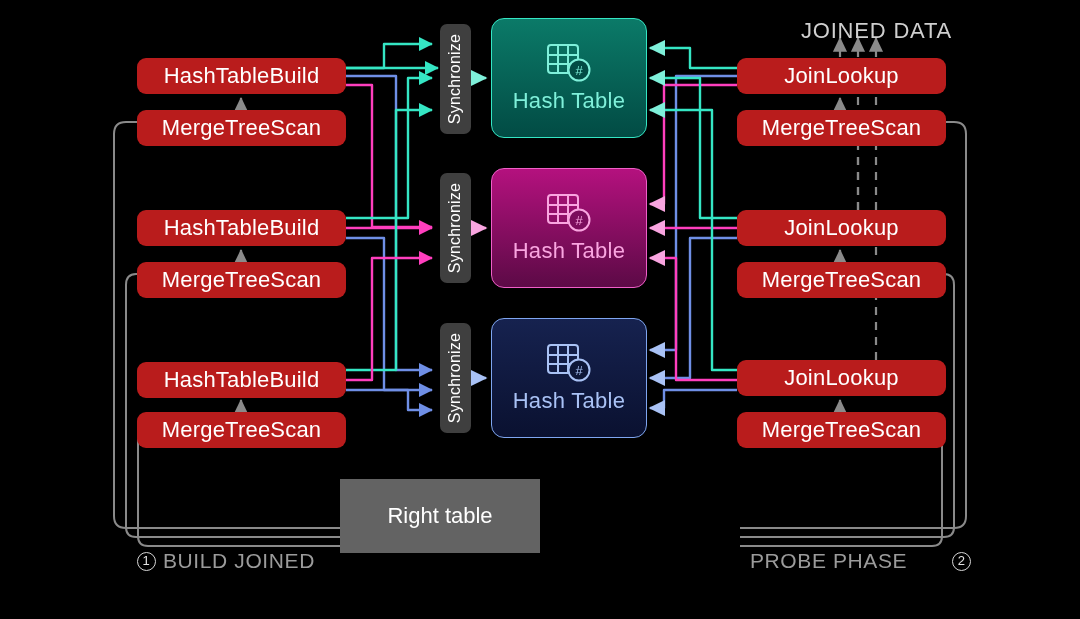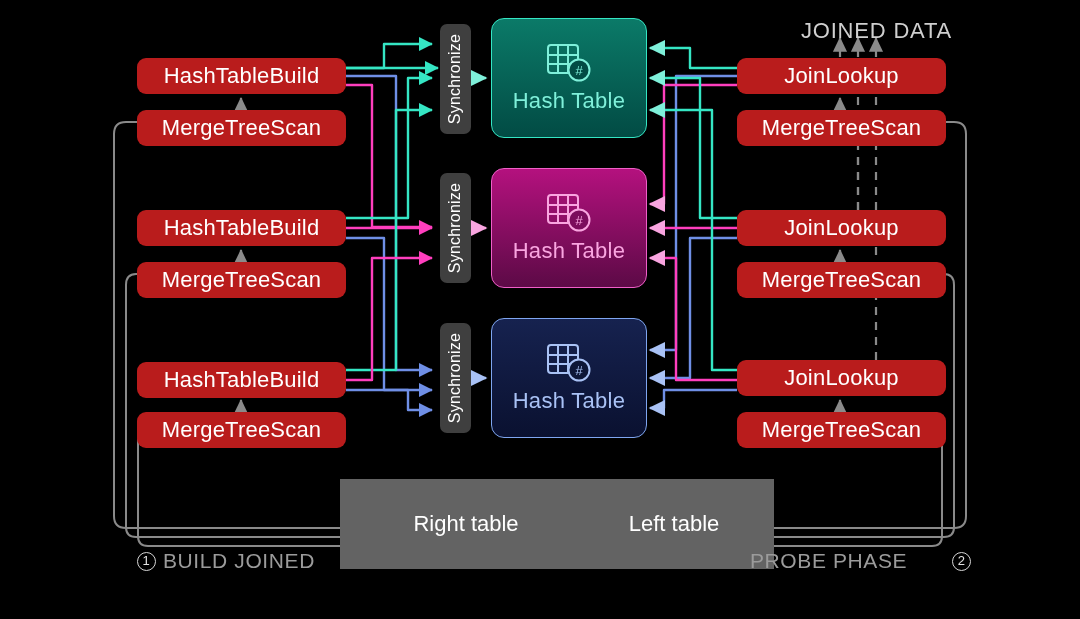--- a/index.html
+++ b/index.html
@@ -20,22 +20,22 @@
   .ht .lbl{font-size:22px;letter-spacing:.3px;}
   .ht svg{display:block;}
 
   .ht.teal{background:linear-gradient(180deg,#0b7a68 0%,#024b44 100%);
            border:1.6px solid #35e6c4;color:#7ff0da;}
   .ht.magenta{background:linear-gradient(180deg,#b4117e 0%,#5c0a46 100%);
            border:1.6px solid #ef5fc8;color:#f9a5e0;}
   .ht.blue{background:linear-gradient(180deg,#16224f 0%,#0a1130 100%);
            border:1.6px solid #7fa6f0;color:#a9c2f5;}
 
-  .tbl{position:absolute;width:200px;height:90px;background:#636363;color:#fff;
-       display:flex;align-items:center;justify-content:center;font-size:22px;padding-left:26px;}
+  .tbl{position:absolute;width:200px;height:74px;background:#636363;color:#fff;
+       display:flex;align-items:center;justify-content:center;font-size:22px;}
 
   .phase{position:absolute;color:#9b9b9b;font-size:21px;letter-spacing:.6px;
          display:flex;align-items:center;gap:7px;white-space:nowrap;}
   .circnum{display:inline-flex;align-items:center;justify-content:center;width:19px;height:19px;
            border:1.6px solid #d6d6d6;border-radius:50%;font-size:13px;color:#e2e2e2;
            line-height:1;padding-bottom:1px;box-sizing:border-box;}
   .joined{position:absolute;color:#cfcfcf;font-size:22px;letter-spacing:.8px;}
 </style>
 </head>
 <body>
@@ -227,23 +227,20 @@
   <div class="node op" style="left:737px;top:360px;width:209px;">
     <span>JoinLookup</span>
   </div>
   <div class="node op" style="left:737px;top:412px;width:209px;">
     <span>MergeTreeScan</span>
   </div>
 
   <div class="tbl" style="left:340px;top:479px;">
     <span>Right table</span>
   </div>
-  <div class="tbl" style="left:548px;top:479px;">
-    <span>Left table</span>
-  </div>
 
   <div class="phase" style="left:137px;top:549px;">
     <span class="circnum">1</span>
     <span>BUILD JOINED</span>
   </div>
   <div class="phase" style="left:750px;top:549px;gap:45px;">
     <span>PROBE PHASE</span>
     <span class="circnum">2</span>
   </div>
 

